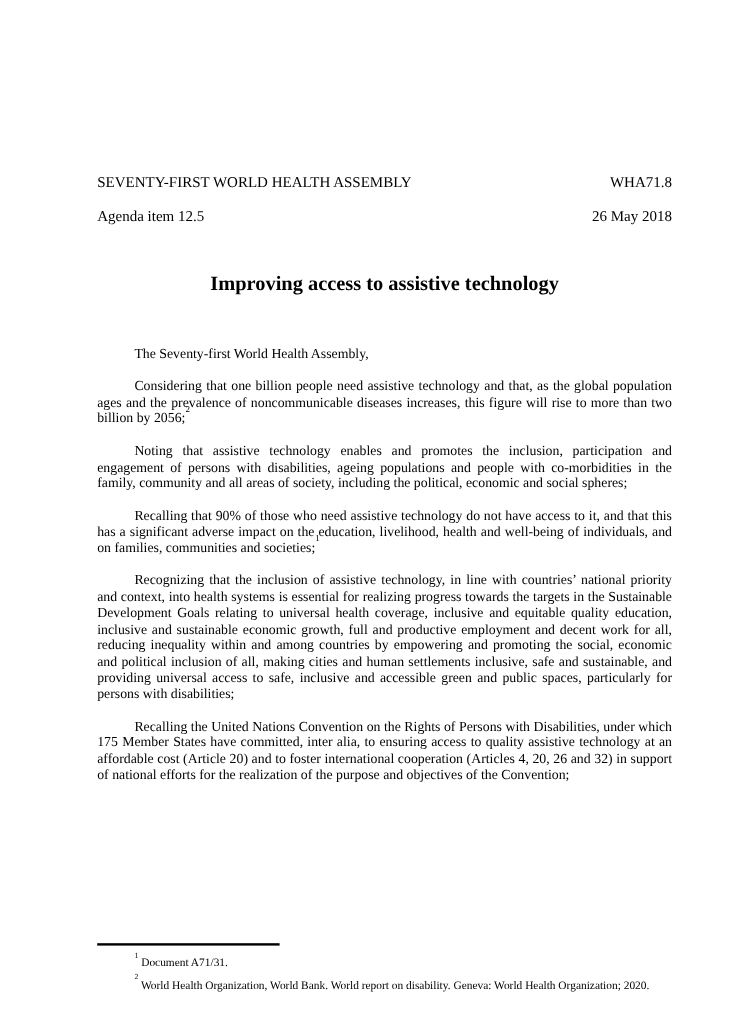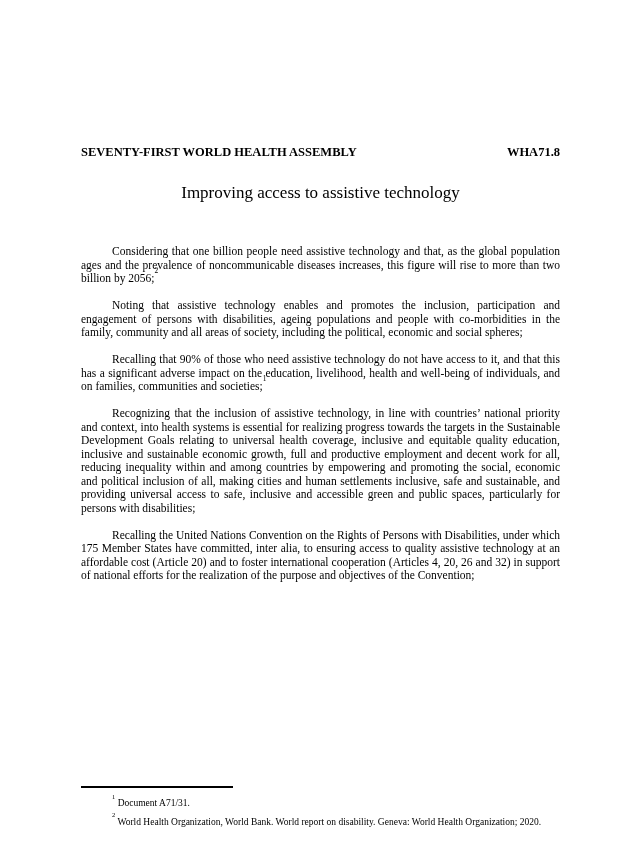--- a/index.html
+++ b/index.html
@@ -19,32 +19,32 @@
   .content {
     position: absolute;
     left: 81px;
     top: 145px;
     width: 479px;
   }
   .header-row {
     display: flex;
     justify-content: space-between;
     align-items: flex-start;
-    font-weight: bold;
+    font-weight: normal;
     font-size: 12.5px;
     line-height: 15px;
     gap: 23px;
   }
   .header-row.second {
     margin-top: 13px;
   }
   .doc-title {
-    margin-top: 23px;
+    margin-top: 39px;
     text-align: center;
-    font-weight: normal;
+    font-weight: bold;
     font-size: 17px;
     line-height: 20px;
   }
   .body-text {
     margin-top: 42px;
     font-size: 11.5px;
     line-height: 13.5px;
     text-align: justify;
   }
   .body-text p {
@@ -86,24 +86,29 @@
 <body>
 
 <div class="page">
   <div class="content">
 
     <div class="header-row">
       <span>SEVENTY-FIRST WORLD HEALTH ASSEMBLY</span>
       <span>WHA71.8</span>
     </div>
 
+    <div class="header-row second">
+      <span>Agenda item 12.5</span>
+      <span>26 May 2018</span>
+    </div>
 
     <div class="doc-title">Improving access to assistive technology</div>
 
     <div class="body-text">
+      <p><span>The Seventy-first World Health Assembly,</span><sup></sup></p>
       <p><span>Considering that one billion people need assistive technology and that, as the global population ages and the prevalence of noncommunicable diseases increases, this figure will rise to more than two billion by 2056;</span><sup>2</sup></p>
       <p><span>Noting that assistive technology enables and promotes the inclusion, participation and engagement of persons with disabilities, ageing populations and people with co-morbidities in the family, community and all areas of society, including the political, economic and social spheres;</span><sup></sup></p>
       <p><span>Recalling that 90% of those who need assistive technology do not have access to it, and that this has a significant adverse impact on the education, livelihood, health and well-being of individuals, and on families, communities and societies;</span><sup>1</sup></p>
       <p><span>Recognizing that the inclusion of assistive technology, in line with countries’ national priority and context, into health systems is essential for realizing progress towards the targets in the Sustainable Development Goals relating to universal health coverage, inclusive and equitable quality education, inclusive and sustainable economic growth, full and productive employment and decent work for all, reducing inequality within and among countries by empowering and promoting the social, economic and political inclusion of all, making cities and human settlements inclusive, safe and sustainable, and providing universal access to safe, inclusive and accessible green and public spaces, particularly for persons with disabilities;</span><sup></sup></p>
       <p><span>Recalling the United Nations Convention on the Rights of Persons with Disabilities, under which 175 Member States have committed, inter alia, to ensuring access to quality assistive technology at an affordable cost (Article 20) and to foster international cooperation (Articles 4, 20, 26 and 32) in support of national efforts for the realization of the purpose and objectives of the Convention;</span><sup></sup></p>
     </div>
 
   </div>
 
   <div class="footnotes">

